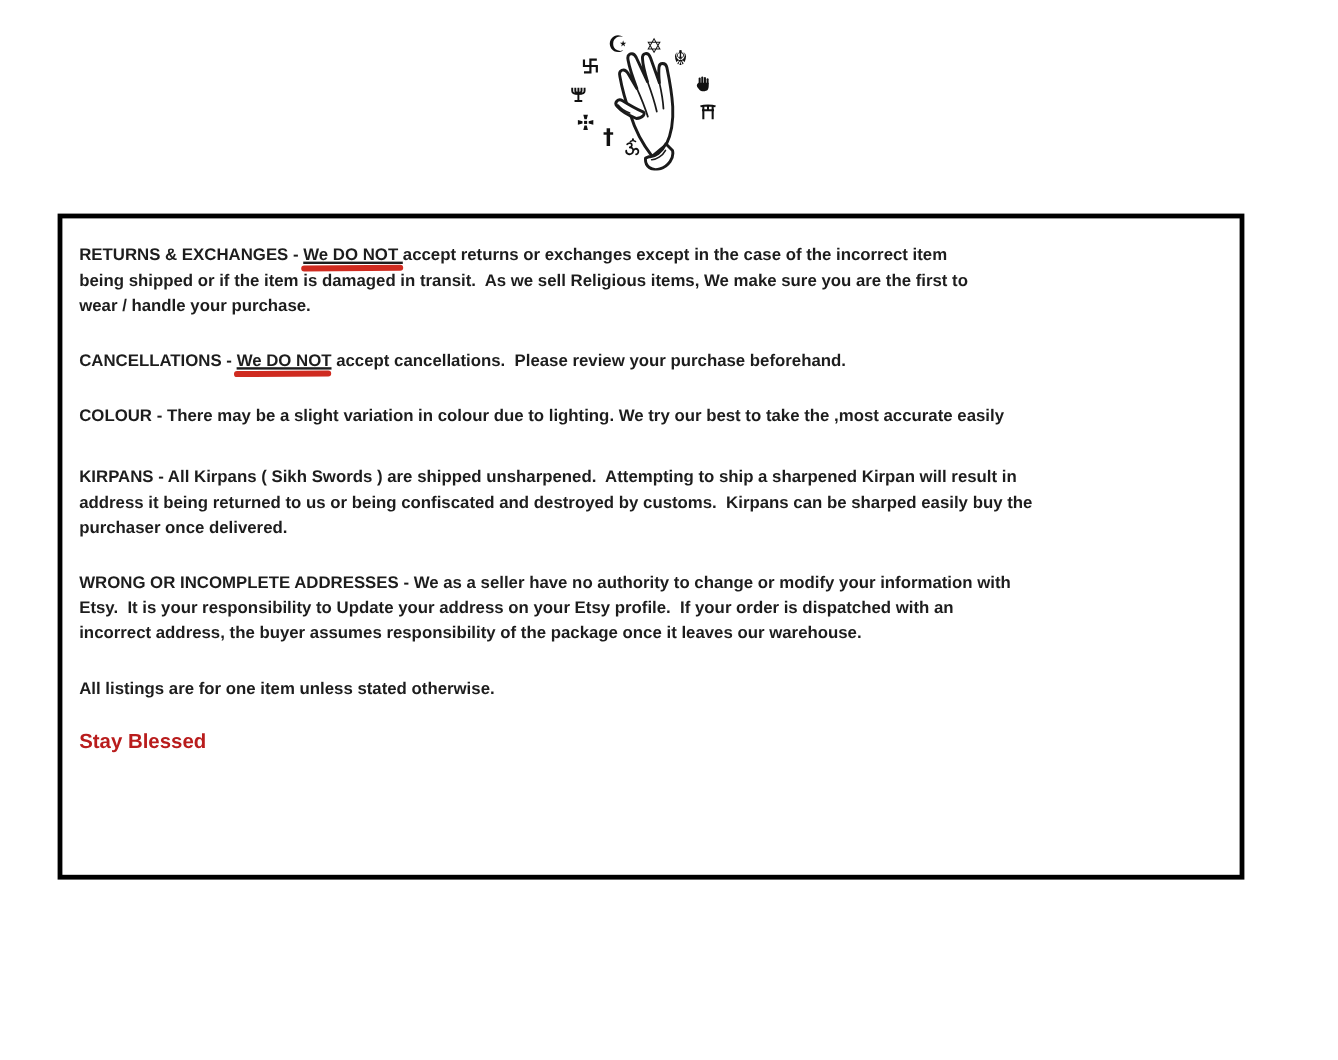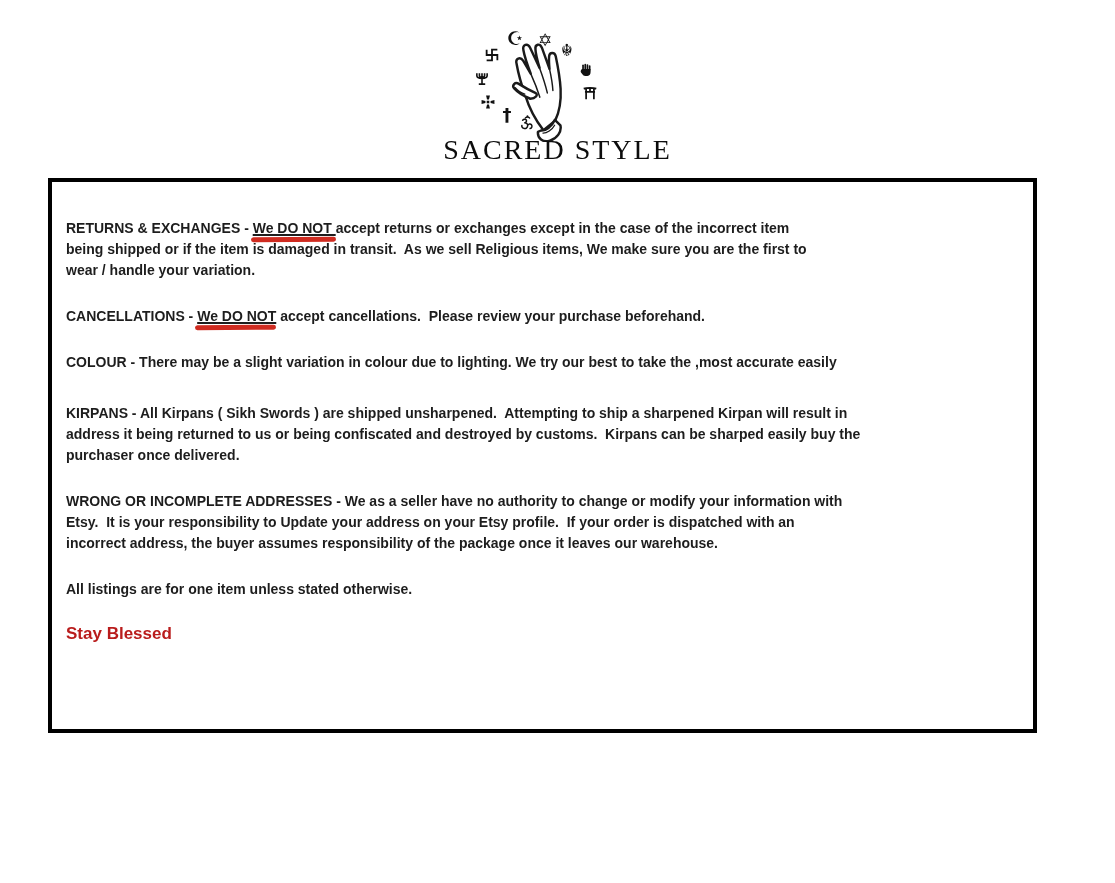--- a/index.html
+++ b/index.html
@@ -21,21 +21,21 @@
   .mini-om{left:67px;top:97px;}
   .mini-hand{left:126px;top:44px;}
   .mini-torii{left:130px;top:67px;}
   .hands-svg{position:absolute;left:26px;top:12px;}
 
   .brand-title{position:absolute;left:0;top:134px;width:100%;text-align:center;
     font-family:"Liberation Serif",serif;font-size:28px;letter-spacing:2px;color:#0c0c0c;}
 
   
   .policy-box{position:absolute;left:48px;top:178px;width:989px;height:555px;
-    box-sizing:border-box;border:4px solid #000;padding:36px 14px 0 14px;background:#fff;}
+    box-sizing:border-box;border:4px solid #000;padding:20px 14px 0 14px;background:#fff;}
   .para{margin:0 0 25px 0;font-size:14px;font-weight:bold;line-height:21px;
     white-space:pre;letter-spacing:0;color:#1d1d1d;}
   .para.gap-lg{margin-bottom:30px;}
   .para.note{margin-bottom:22px;}
   .signoff{margin:0;font-size:17px;font-weight:bold;line-height:24px;color:#b91c1c;}
   .du{position:relative;text-decoration:underline;text-decoration-thickness:1.5px;}
   .du::after{content:"";position:absolute;left:-2px;right:0;bottom:-5px;height:4.5px;
     background:#cf2b20;border-radius:3px;transform:rotate(-0.4deg);}
 </style>
 </head>
@@ -86,25 +86,24 @@
       <g transform="rotate(-24 50 64)" stroke="#1a1a1a" stroke-linejoin="round" stroke-linecap="round">
         <path fill="#fff" stroke-width="3" d="M36 112 C32 96 31 80 33 64 C34 50 36 36 39 24 C40 17 47 17 48 24 L50 42 C50.5 33 51.5 20 53.5 12 C55 5 62 5.5 62.3 12.5 L62.8 40 C64 31 65.5 22 67.5 17 C69.5 10.5 76 12 75.5 19 L73.5 46 C75.5 40 77.5 35 79.5 31.5 C82 27 88 29.5 86.8 35 C84 48 80.5 62 76 74 C71 87 63.5 99 54 107 Z"></path>
         <path fill="#fff" stroke-width="3" d="M37 70 C31 64 26 57 24 50.5 C22.5 45.5 28.5 43 31.5 47.5 C35.5 53.5 41 61 46 66.5 C48 69.5 43 72.5 37 70 Z"></path>
         <path fill="none" stroke-width="1.8" d="M50 42 C50 54 49.5 64 48.5 73 M62.8 40 C62 52 61 62 59 72 M73.5 46 C71.5 56 69.5 64 66.5 72 M33 62 C29 58 26.5 54 25.5 50"></path>
         <path fill="#fff" stroke-width="3" d="M29 111 C25 118 29 126 38 127 C47 128 56 123 57.5 115 L54 106 C47 112 38 114 33 111 Z"></path>
         <path fill="none" stroke-width="1.6" d="M34 115 C38 117 46 116 51 112"></path>
       </g>
     </svg>
   </div>
 
-  <div class="brand-title">SACRED STYLE</div>
 
   <div class="policy-box">
 
-    <p class="para"><span>RETURNS &amp; EXCHANGES</span><span> - </span><span class="du"><span>We DO NOT </span></span><span>accept returns or exchanges except in the case of the incorrect item</span><br><span>being shipped or if the item is damaged in transit.  As we sell Religious items, We make sure you are the first to</span><br><span>wear / handle your variation.</span></p>
+    <p class="para"><span>RETURNS &amp; EXCHANGES</span><span> - </span><span class="du"><span>We DO NOT </span></span><span>accept returns or exchanges except in the case of the incorrect item</span><br><span>being shipped or if the item is damaged in transit.  As we sell Religious items, We make sure you are the first to</span><br><span>wear / handle your purchase.</span></p>
 
     <p class="para"><span>CANCELLATIONS</span><span> - </span><span class="du"><span>We DO NOT</span></span><span> accept cancellations.  Please review your purchase beforehand.</span></p>
 
 
     <p class="para gap-lg">COLOUR - There may be a slight variation in colour due to lighting. We try our best to take the ,most accurate easily</p>
 
     <p class="para">KIRPANS - All Kirpans ( Sikh Swords ) are shipped unsharpened.  Attempting to ship a sharpened Kirpan will result in
 address it being returned to us or being confiscated and destroyed by customs.  Kirpans can be sharped easily buy the
 purchaser once delivered.</p>
 

